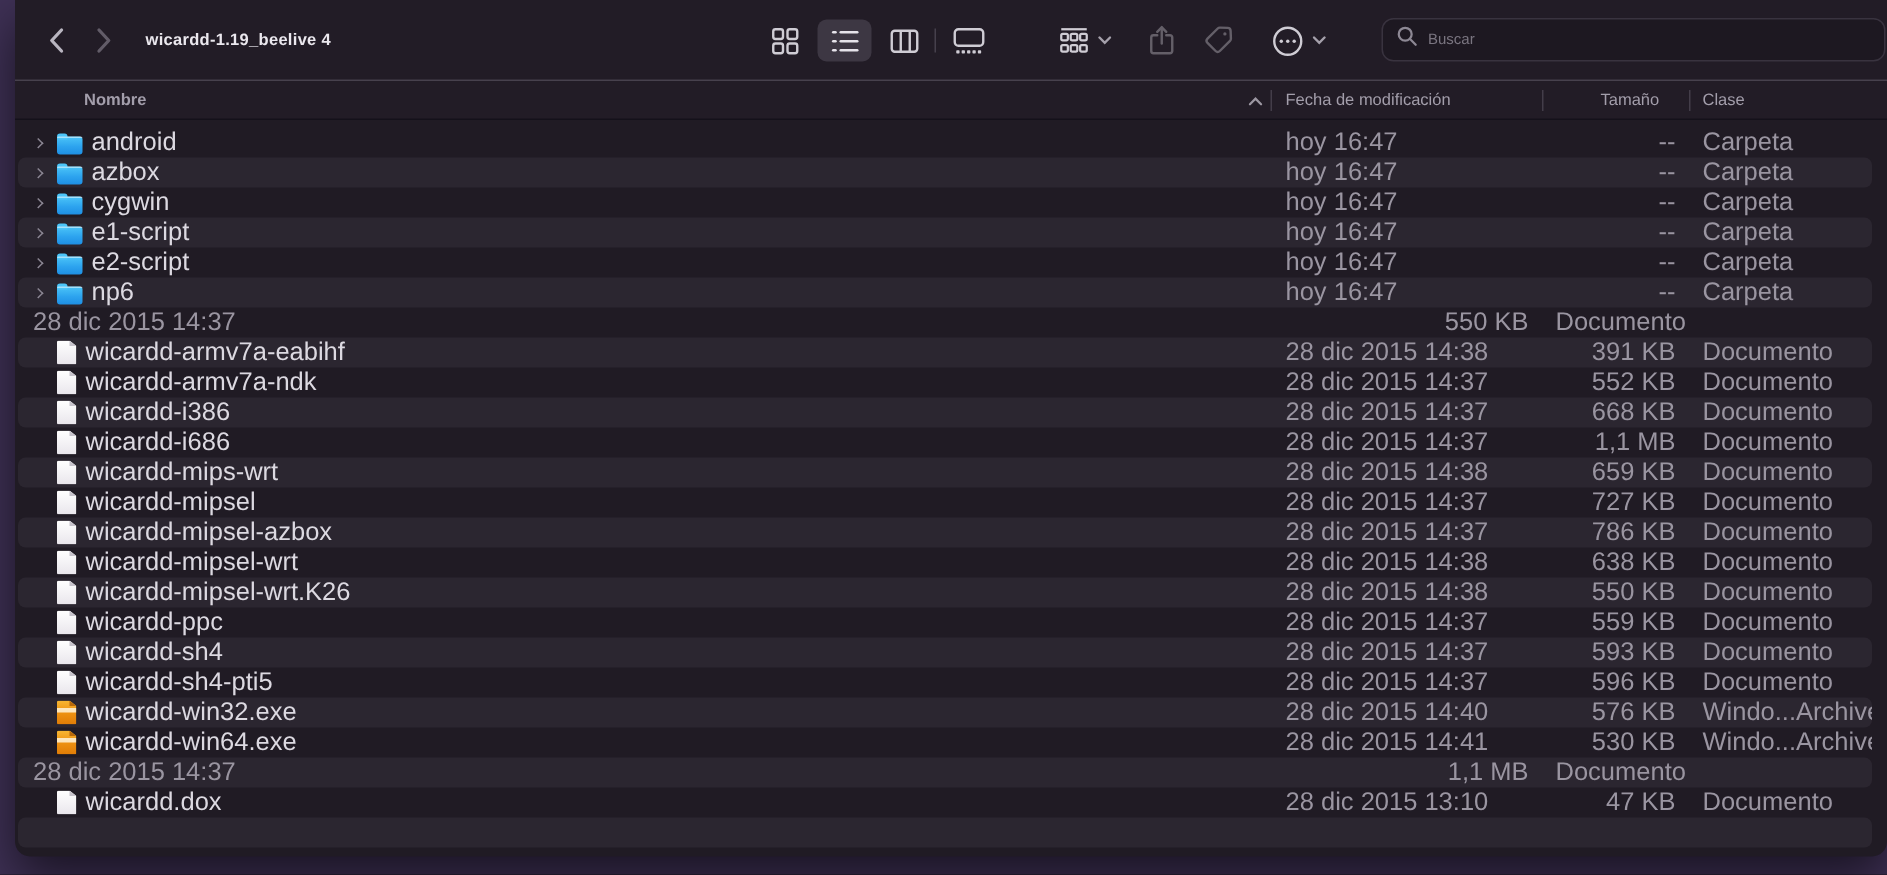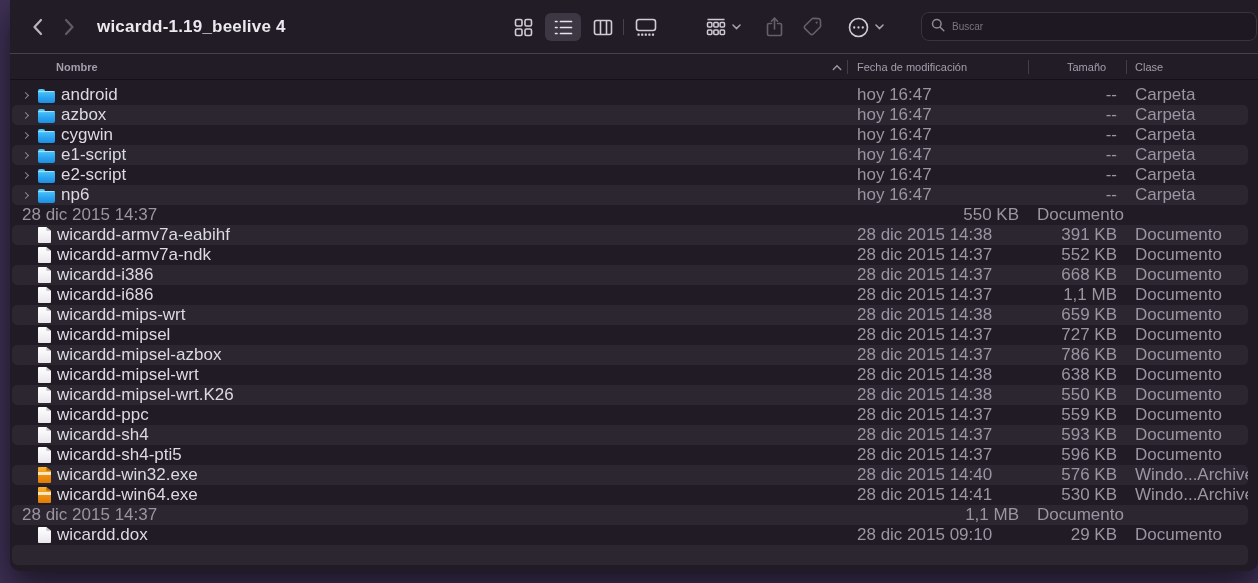--- a/index.html
+++ b/index.html
@@ -14,21 +14,21 @@
     background:#201b24;
     border-radius:0 0 10px 10px;
     box-shadow:0 14px 34px rgba(0,0,0,.6);
   }
   
   .toolbar { position:relative; height:53px; background:#221c26; }
   .tb { position:absolute; top:13px; height:28px; display:flex; align-items:center; justify-content:center; border-radius:6px; }
   .nav-back    { left:14px;  width:26px; color:#b9b5c0; }
   .nav-forward { left:46px;  width:26px; color:#625c68; }
   .win-title   { position:absolute; left:87px; top:0; height:53px; display:flex; align-items:center;
-                 color:#ebe8ee; font-size:17px; font-weight:bold; letter-spacing:.2px; }
+                 color:#ebe8ee; font-size:11px; font-weight:bold; letter-spacing:.2px; }
   .btn-grid    { left:495px; width:36px; }
   .btn-list    { left:535px; width:36px; background:#3d3743; }
   .btn-cols    { left:575px; width:36px; }
   .seg-divider { position:absolute; left:613px; top:19px; width:1px; height:16px; background:#46404c; }
   .btn-gallery { left:617px; width:38px; }
   .btn-group   { left:690px; width:46px; gap:6px; }
   .btn-share   { left:748px; width:32px; }
   .btn-tag     { left:787px; width:32px; }
   .btn-more    { left:832px; width:48px; gap:6px; }
   .tb svg { display:block; }
@@ -468,20 +468,20 @@
     <div class="cell-date">28 dic 2015 14:37</div>
     <div class="cell-size">1,1 MB</div>
     <div class="cell-kind">Documento</div>
   </div>
       <div class="row">
     <div class="cell-name">
       <span class="disc" style="visibility: hidden;"></span>
       <span class="fileicon icon-doc"></span>
       <span class="fname">wicardd.dox</span>
     </div>
-    <div class="cell-date">28 dic 2015 09:10</div>
-    <div class="cell-size">29 KB</div>
+    <div class="cell-date">28 dic 2015 13:10</div>
+    <div class="cell-size">47 KB</div>
     <div class="cell-kind">Documento</div>
   </div>
       <div class="row empty"></div>
     </div>
 
 </div>
 
 </body></html>

